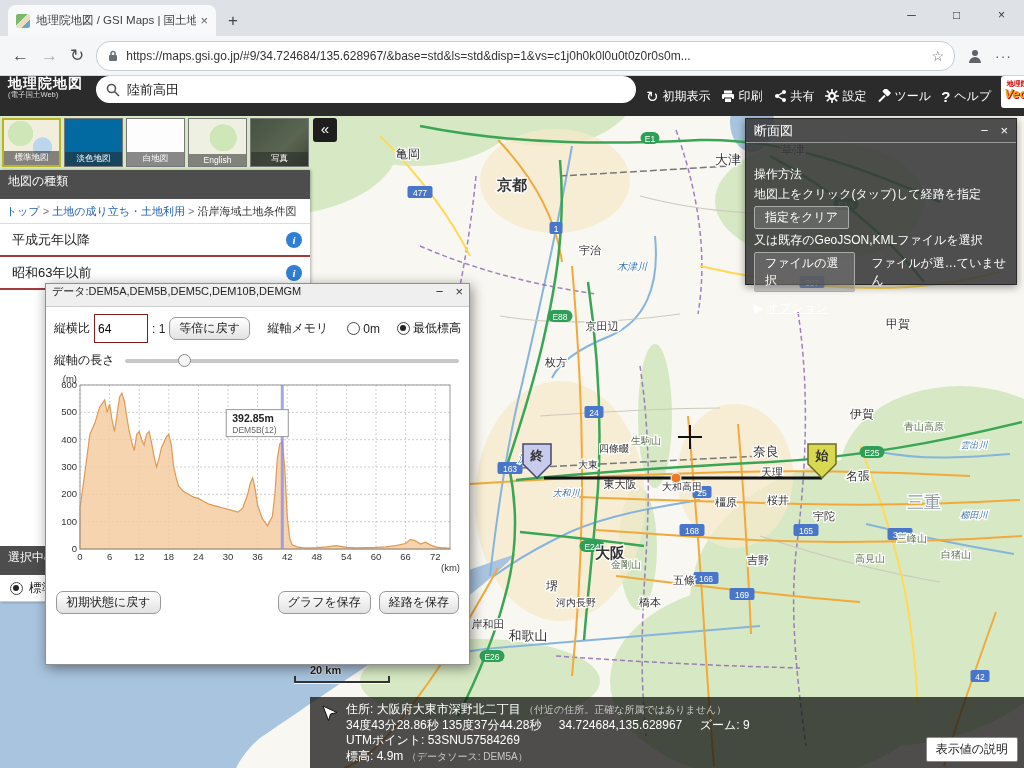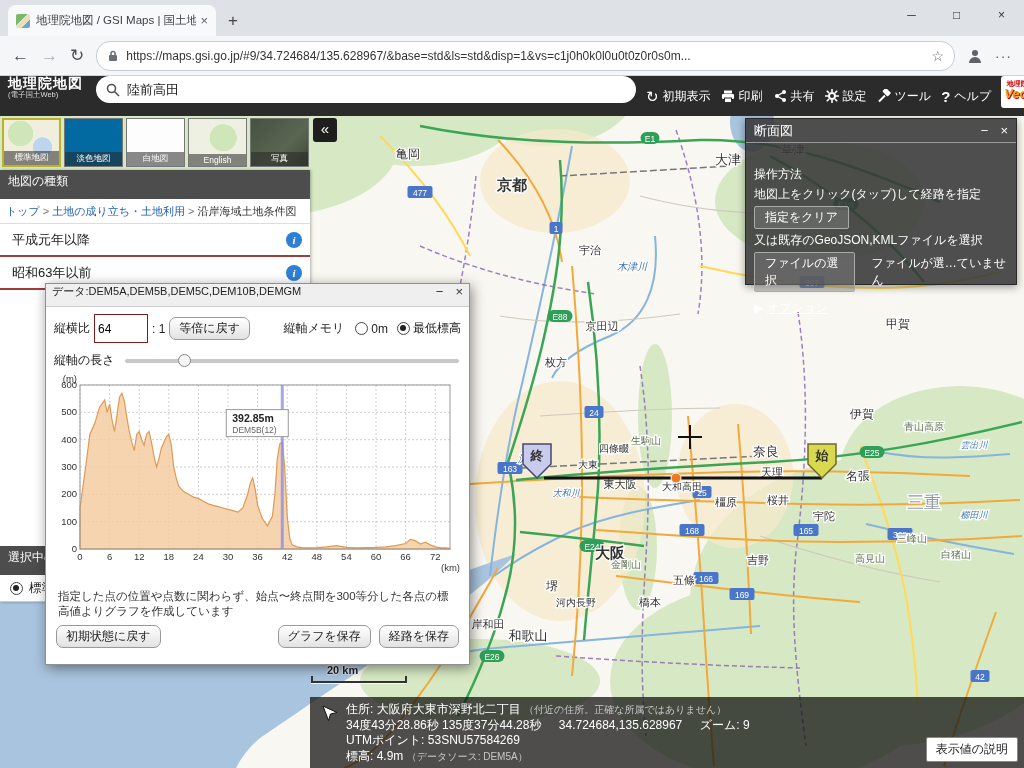--- a/index.html
+++ b/index.html
@@ -86,21 +86,21 @@
        font-family:"Liberation Serif",serif}
   .panel-spacer{flex:1}
   .sel-row{height:26px;display:flex;align-items:center;gap:6px;padding-left:10px;font-size:12.5px;
        flex:none;border-bottom:1px solid #ccc;color:#222}
   .radio-dot{width:13px;height:13px;border:1.5px solid #444;border-radius:50%;position:relative;
        box-sizing:border-box;flex:none;background:#fff}
   .radio-dot.on::after{content:"";position:absolute;left:2px;top:2px;width:6px;height:6px;
        background:#222;border-radius:50%}
 
   
-  .scalebar{position:absolute;left:311px;top:664px;z-index:8;color:#222}
+  .scalebar{position:absolute;left:294px;top:664px;z-index:8;color:#222}
   .scale-text{font-size:11px;font-weight:bold;text-shadow:0 0 2px #fff,0 0 2px #fff;margin-left:16px}
   .scale-line{width:92px;height:5px;border-left:2px solid #333;border-right:2px solid #333;
        border-bottom:2px solid #333;box-shadow:0 1px 0 rgba(255,255,255,.8)}
 
   
   .bottombar{position:absolute;left:310px;top:697px;width:714px;height:71px;background:rgba(20,20,20,.75);
        z-index:20;color:#fff;box-sizing:border-box;padding:5px 8px 5px 36px}
   .bb-line{font-size:12px;line-height:15.5px;white-space:nowrap}
   .bb-small{font-size:10px;color:#c8c8c8}
   .bb-flag{position:absolute;left:12px;top:8px}
@@ -126,21 +126,21 @@
        border:1px solid #909090;z-index:30;box-shadow:2px 3px 12px rgba(0,0,0,.45);
        box-sizing:border-box;display:flex;flex-direction:column}
   .dlg-title{height:22px;background:#efefef;border-bottom:1px solid #ccc;display:flex;
        padding:0 6px;font-size:11px;color:#222;flex:none}
   .dlg-ctl{margin-left:auto;display:flex;gap:12px;color:#333;font-size:13px}
   .dlg-controls{display:flex;align-items:center;padding:7px 8px 2px;font-size:12px;gap:4px;flex:none;color:#222}
   .num-input{width:46px;height:19px;border:1px solid #7f1d1d;font-size:12px;padding:4px 3px;box-sizing:content-box}
   .gbtn{background:linear-gradient(#fff,#e2e2e2);border:1px solid #999;border-radius:7px;
        font-size:12px;padding:2px 9px;color:#222}
   .dlg-radio-group{margin-left:auto;display:flex;align-items:center;gap:2px}
-  .ropt{display:flex;align-items:center;gap:3px;margin-left:9px}
+  .ropt{display:flex;align-items:center;gap:3px;margin-left:17px}
   .slider-row{display:flex;align-items:center;padding:7px 10px 2px 8px;font-size:12px;flex:none;color:#222}
   .slider-track{flex:1;height:4px;background:#c8c8c8;border-radius:2px;margin-left:10px;position:relative}
   .slider-thumb{position:absolute;left:16%;top:-5px;width:13px;height:13px;background:#f5f5f5;
        border:1px solid #888;border-radius:50%;box-sizing:border-box}
   #profile-chart{margin:2px 4px;flex:none;font-family:"Liberation Sans","DejaVu Sans",sans-serif}
   .grid{stroke:#bbb;stroke-dasharray:2 2;stroke-width:.7}
   .tick{font-size:9.5px;fill:#333}
   .ty{text-anchor:end}
   .tx{text-anchor:middle}
   .dlg-note{font-size:11.5px;color:#333;padding:2px 12px;line-height:15px;flex:none}
@@ -608,20 +608,19 @@
       <text x="385.2" y="187" class="tick tx">72</text>
       <text x="27" y="9" class="tick ty">(m)</text>
       <text x="410" y="198" class="tick ty">(km)</text>
       <path d="M30 135L34.9 99.5L39.9 61.2L44.8 50.3L49.7 33.9L54.7 27.0L57.1 39.3L59.6 31.1L62.1 47.5L64.5 58.5L67.0 42.1L69.5 24.3L71.9 20.2L74.4 28.4L76.9 44.8L79.3 58.5L81.8 69.4L84.3 77.6L86.7 61.2L89.2 58.5L91.7 66.7L94.1 72.1L96.6 61.2L99.1 58.5L101.5 69.4L104.0 83.1L106.5 94.0L108.9 85.8L111.4 74.9L113.9 69.4L116.3 63.9L118.8 61.2L121.3 72.1L123.7 94.0L126.2 104.9L128.7 113.1L133.6 118.6L138.5 121.3L143.5 124.1L148.4 125.4L153.3 128.2L158.3 130.9L163.2 132.3L168.1 133.6L173.1 135.0L178.0 136.4L182.9 137.7L187.9 139.1L192.8 135.0L197.7 121.3L200.2 110.4L202.7 104.9L205.1 115.9L207.6 132.3L212.5 145.9L217.5 152.8L222.4 143.2L224.9 121.3L227.3 85.8L229.8 70.8L232.3 68.9L234.7 94.0L237.2 143.2L239.7 165.1L242.1 171.9L247.1 173.8L252.0 174.6L256.9 174.9L266.8 174.6L276.7 173.8L286.5 172.7L296.4 174.4L306.3 174.9L316.1 174.6L326.0 174.4L335.9 173.8L345.7 172.7L355.6 170.5L360.5 166.4L365.5 167.8L370.4 171.1L375.3 169.2L380.3 171.9L385.2 173.8L390.1 174.6L395.1 174.9L400.0 175.2L400 176L30 176Z" fill="#f6cda2" stroke="#dd9a55" stroke-width="1.2" fill-opacity="0.85"></path>
       <rect x="30" y="12" width="370" height="164" fill="none" stroke="#999"></rect>
       <line x1="232.26666666666665" x2="232.26666666666665" y1="12" y2="176" stroke="#8f8fe6" stroke-width="3" opacity="0.8"></line>
       <rect x="176.26666666666665" y="36.620999999999995" width="62" height="27" fill="#fff" stroke="#999"></rect>
       <text x="182.26666666666665" y="48.620999999999995" font-size="10.5" font-weight="bold" fill="#222">392.85m</text>
       <text x="182.26666666666665" y="59.620999999999995" font-size="8.5" fill="#666">DEM5B(12)</text>
     </svg>
-  <div class="dlg-note">指定した点の位置や点数に関わらず、始点〜終点間を300等分した各点の標高値よりグラフを作成しています</div>
   <div class="dlg-btnrow">
     <button class="gbtn">初期状態に戻す</button>
     <span class="spacer"></span>
     <button class="gbtn">グラフを保存</button>
     <button class="gbtn">経路を保存</button>
   </div>
 </div>
 
 </body></html>

